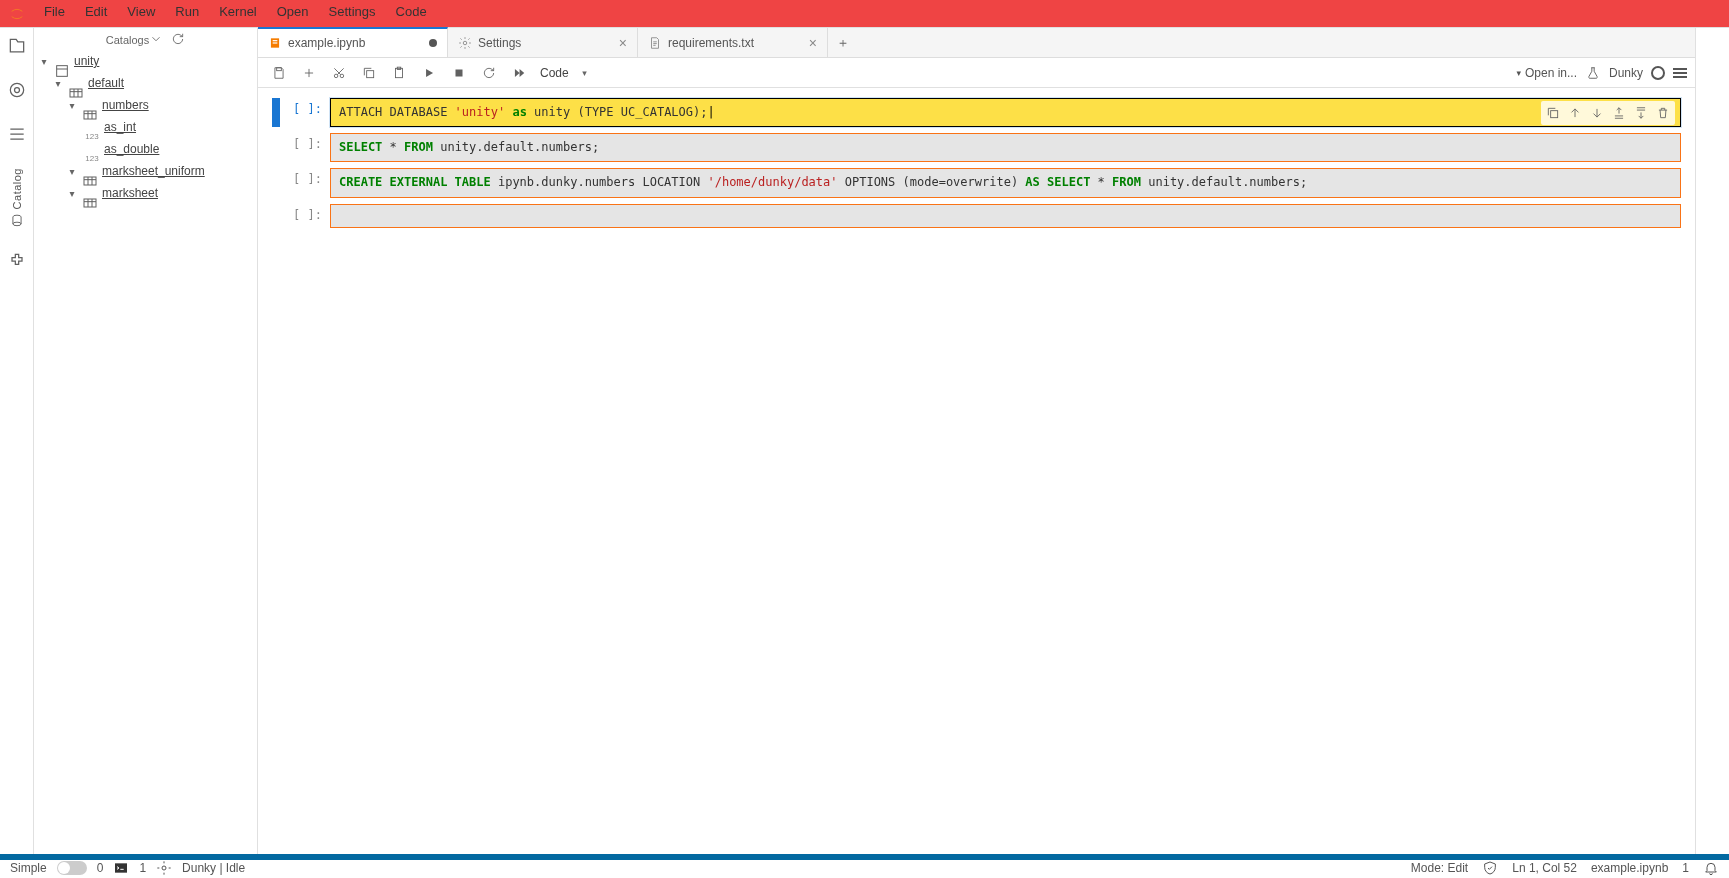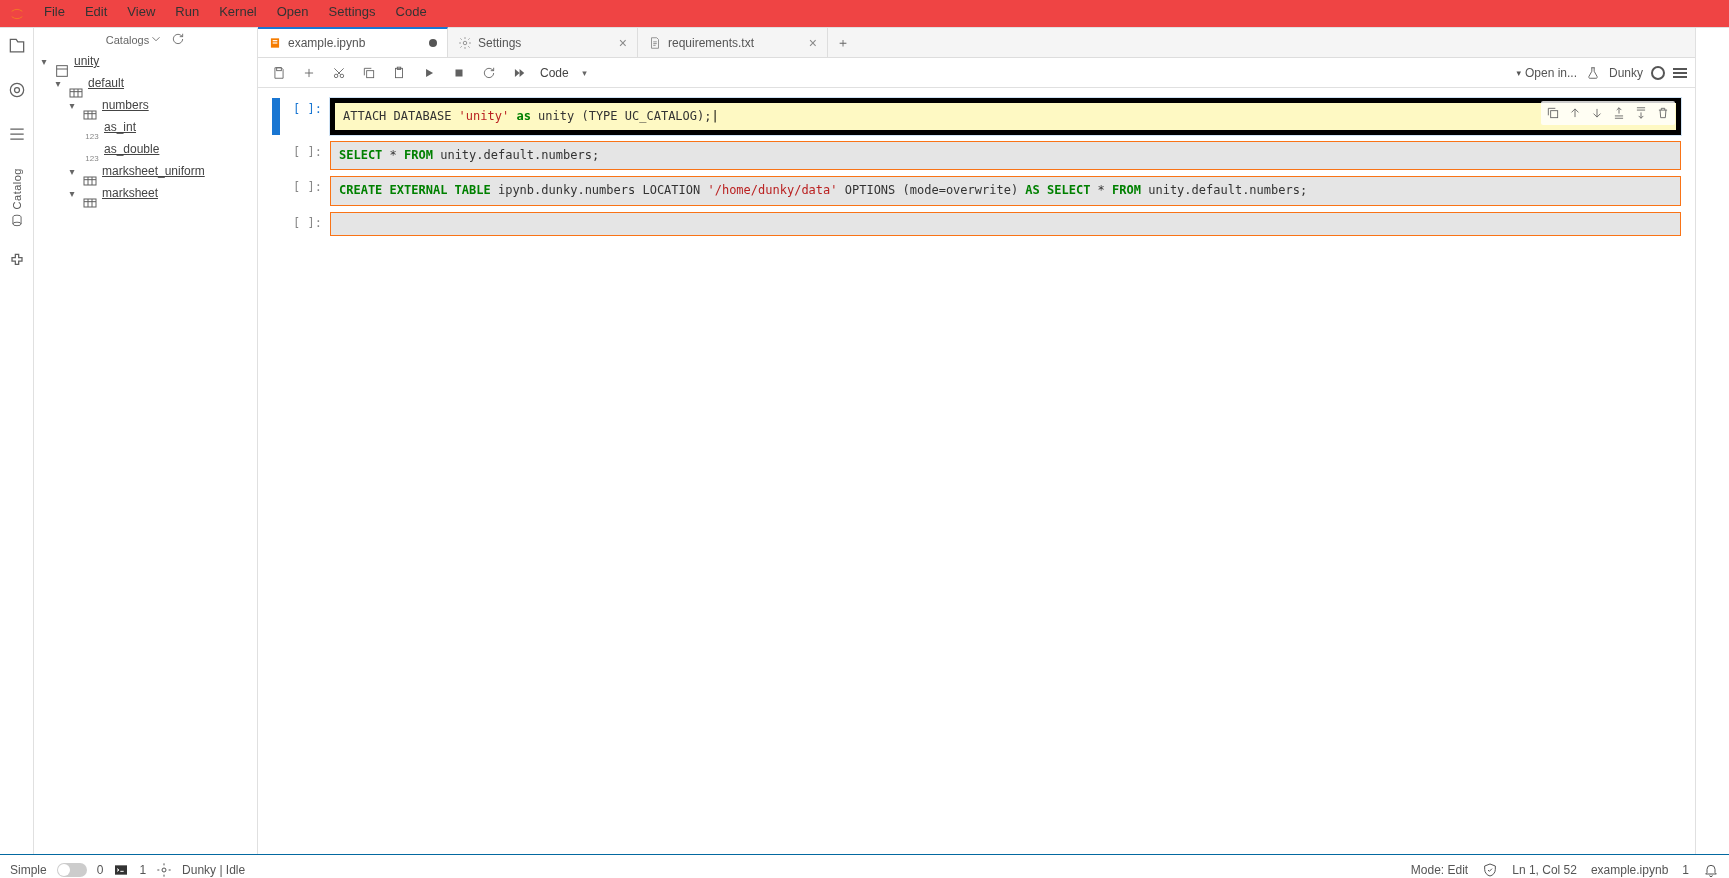--- a/index.html
+++ b/index.html
@@ -43,26 +43,26 @@
 .right .hamb { display: flex; flex-direction: column; gap: 2px; cursor: pointer; }
 .right .hamb span { width: 14px; height: 2px; background: #555; }
 .right-bar { width: 34px; border-left: 1px solid #e0e0e0; display: flex; flex-direction: column; align-items: center; padding: 8px 0; gap: 24px; }
 .notebook { flex: 1; overflow: auto; padding: 10px 14px; background: #fff; }
 .cell { display: flex; margin-bottom: 6px; position: relative; }
 .gutter { width: 8px; }
 .cell.active .gutter { background: #1976d2; }
 .prompt { width: 50px; text-align: right; padding: 4px 8px 0 0; font-family: "Menlo", monospace; font-size: 12px; color: #888; flex-shrink: 0; }
 .cell.active .prompt { color: #1976d2; }
 .code { flex: 1; background: #e5e5e5; border: 1px solid #f97316; padding: 4px 8px; font-family: "Menlo", "Consolas", monospace; font-size: 12px; line-height: 1.6; white-space: pre; overflow: hidden; min-height: 24px; }
-.cell.active .code { background: #fef9c3; border: 5px solid #000000; box-shadow: 0 0 0 1px rgba(25,118,210,0.2); }
+.cell.active .code { background: #fde047; border: 1px solid #000000; box-shadow: 0 0 0 1px rgba(25,118,210,0.2); }
 .k1 { color: #008000; font-weight: bold; }
 .s1 { color: #ba2121; }
 .cell-toolbar { position: absolute; right: 6px; top: 3px; display: flex; gap: 2px; background: rgba(255,255,255,0.8); padding: 2px; border-radius: 2px; }
 .cell-toolbar .cbtn { width: 20px; height: 20px; display: flex; justify-content: center; align-items: center; color: #616161; cursor: pointer; font-size: 12px; }
-.statusbar { height: 24px; border-top: 1px solid #0369a1; background: #fff; display: flex; align-items: flex-end; padding: 0 10px; font-size: 12px; color: #555; gap: 23px; }
+.statusbar { height: 24px; border-top: 6px solid #0369a1; background: #fff; display: flex; align-items: flex-start; padding: 0 10px; font-size: 12px; color: #555; gap: 23px; }
 .statusbar .sleft { display: flex; align-items: center; gap: 10px; }
 .toggle { width: 30px; height: 14px; background: #ccc; border-radius: 7px; position: relative; }
 .toggle::after { content: ""; position: absolute; width: 12px; height: 12px; background: #fff; border-radius: 50%; top: 1px; left: 1px; }
 .statusbar .sright { margin-left: auto; display: flex; align-items: center; gap: 14px; }
 .sicon { width: 16px; height: 16px; display: inline-flex; justify-content: center; align-items: center; }
 svg { stroke: currentColor; fill: none; stroke-width: 1.5; }
 </style>
 </head>
 <body>
 

